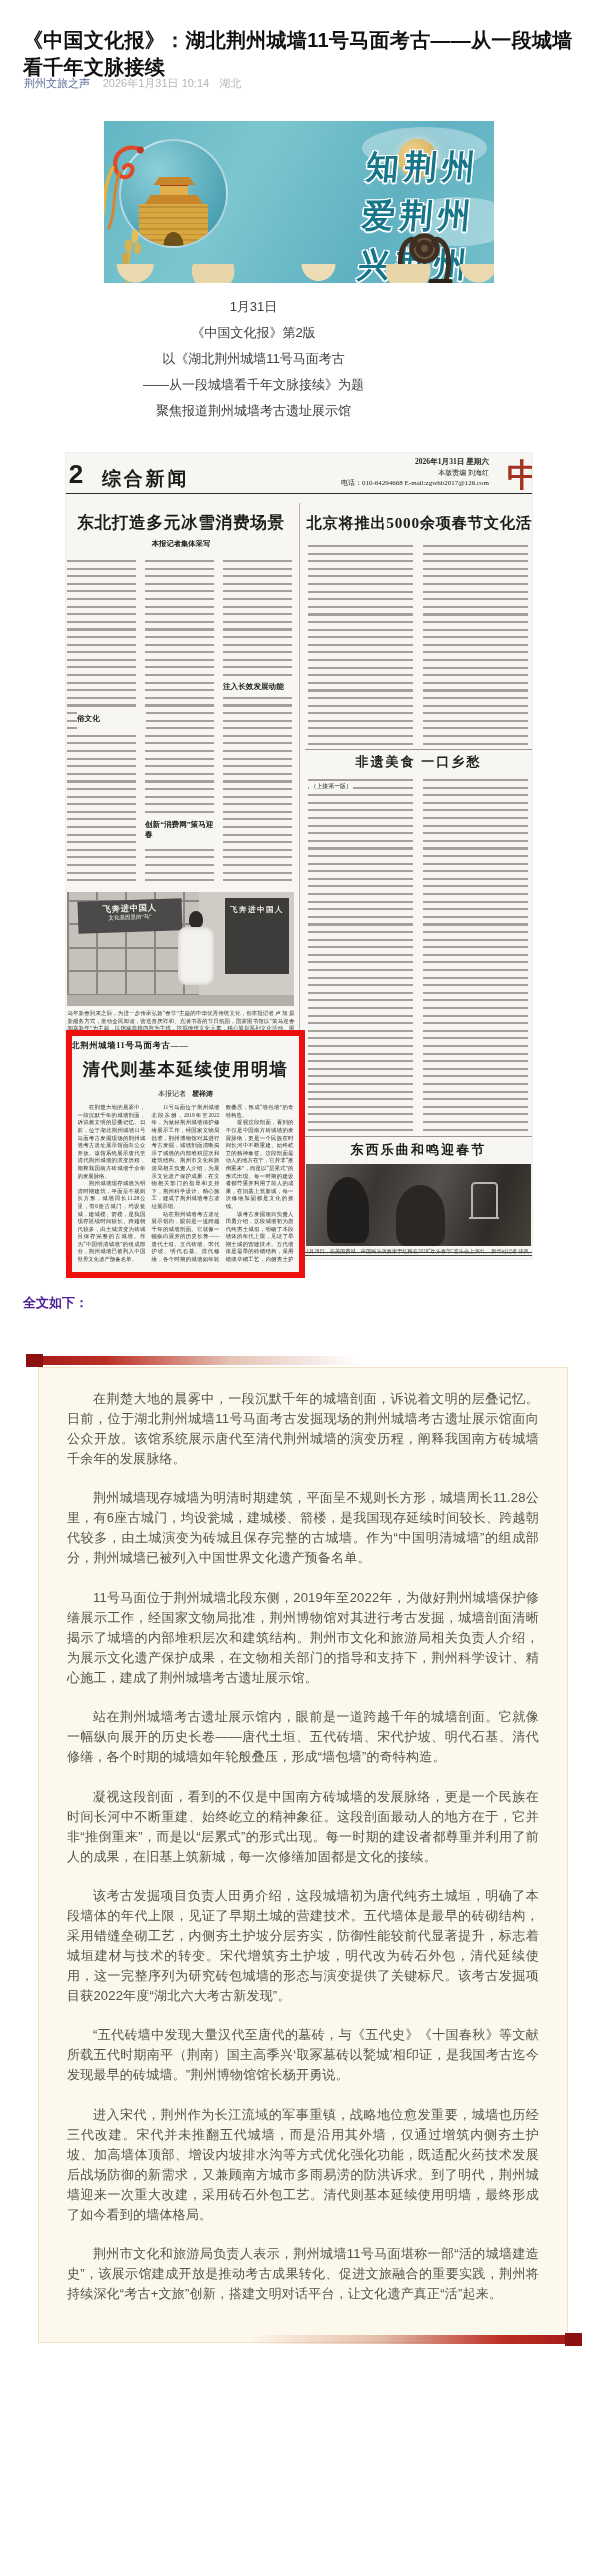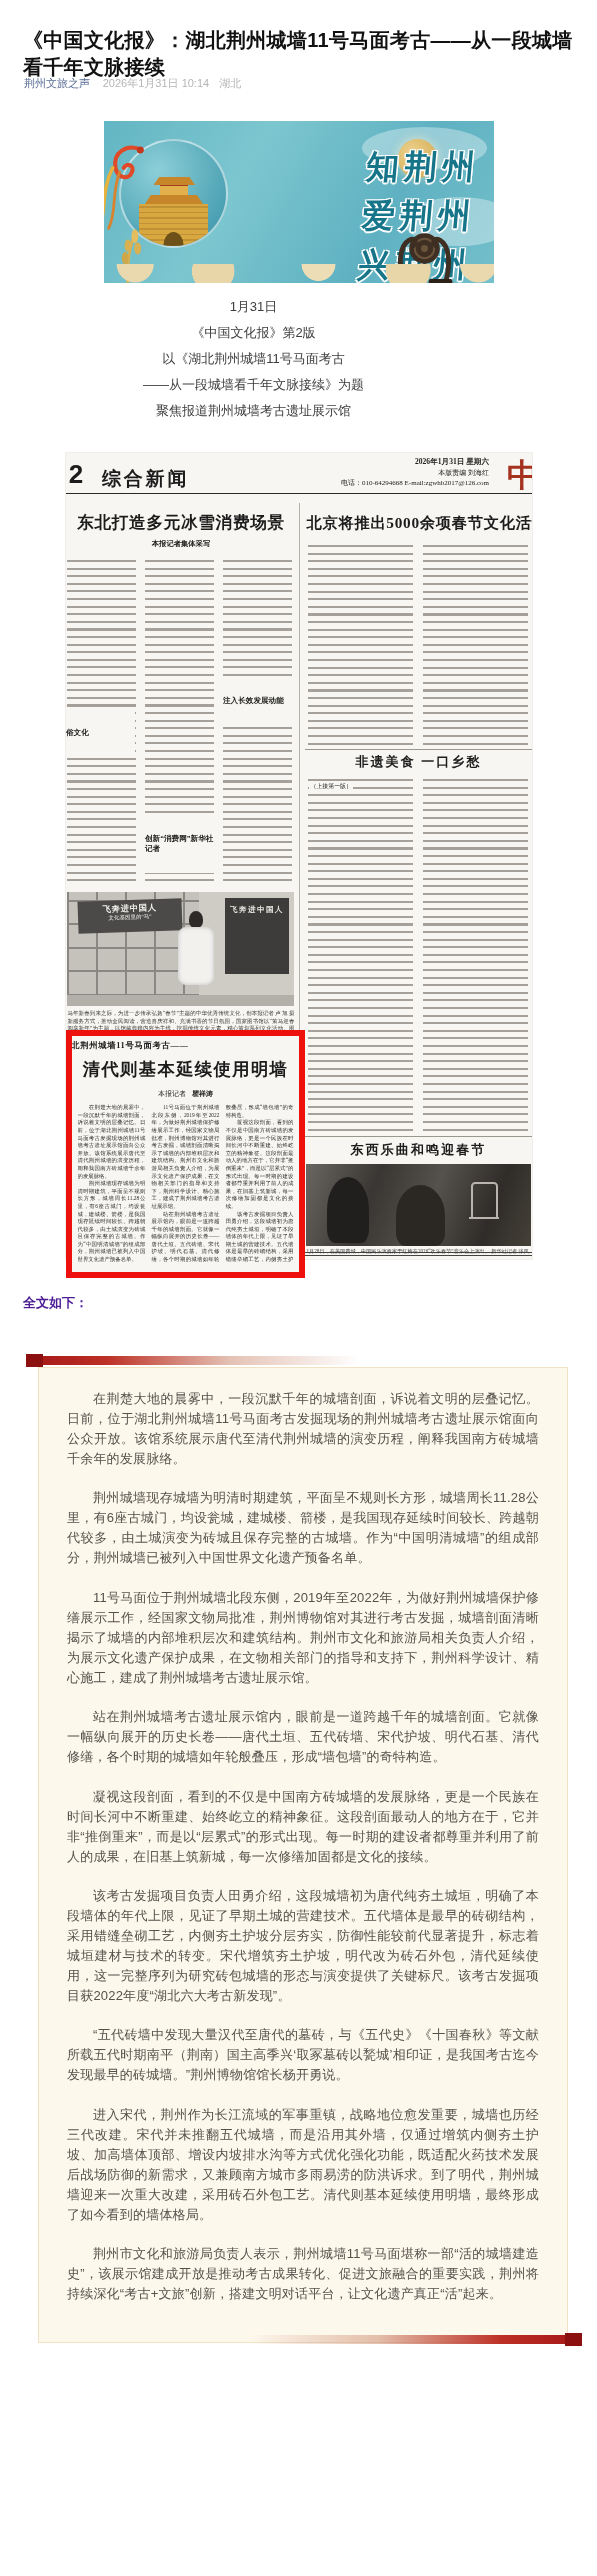--- a/index.html
+++ b/index.html
@@ -52,21 +52,21 @@
   .np-info{position:absolute;right:43px;top:4.2px;text-align:right;font-size:7px;line-height:10.4px;color:#222;}
   .np-info b{font-size:7.6px;margin-top:36px;}
   .np-masthead{position:absolute;right:-7px;top:1.4px;font-size:32px;font-weight:bold;color:#a4321f;font-family:"Liberation Serif",serif;}
   .np-rule{position:absolute;left:0;top:40px;width:466px;height:1.4px;background:#2a2a2a;}
   .np-brule{position:absolute;left:0;top:799px;width:466px;height:2.1px;border-top:0.7px solid #444;border-bottom:0.7px solid #444;}
   .np-div{position:absolute;left:233px;top:50px;width:0.7px;height:747px;background:#b5b2ac;}
   .stripe{position:absolute;background:repeating-linear-gradient(180deg,#918d85 0 2.1px,rgba(0,0,0,0) 2.1px 7.6px);filter:blur(0.2px);opacity:.8;}
   .np-left{position:absolute;left:0;top:49px;width:230px;height:757px;}
   .np-hl1{position:absolute;left:0;top:9.7px;width:230px;text-align:center;font-size:16.6px;font-weight:bold;letter-spacing:0.7px;}
   .np-by1{position:absolute;left:0;top:37px;width:230px;text-align:center;font-size:7.3px;font-weight:bold;font-family:"Liberation Sans",sans-serif;}
-  .np-sub{position:absolute;font-size:7.6px;font-weight:bold;background:#f7f6f2;padding:19px 0;font-family:"Liberation Sans",sans-serif;}
+  .np-sub{position:absolute;font-size:7.6px;font-weight:bold;background:#f7f6f2;padding:5px 0;font-family:"Liberation Sans",sans-serif;}
   .np-photo{position:absolute;left:1.4px;top:390px;width:227px;height:114px;background:#cfccc6;overflow:hidden;}
   .ph-shelf{position:absolute;left:0;top:0;width:132px;height:104px;
      background:repeating-linear-gradient(90deg,#8a8782 0 2.1px,transparent 2.1px 29px),
                 repeating-linear-gradient(0deg,#8a8782 0 2.1px,transparent 2.1px 23.6px),#c5c2bb;}
   .ph-banner{position:absolute;left:11px;top:8.3px;width:104px;height:29px;background:#4b4a48;transform:rotate(-2deg);
              color:#f0efec;text-align:center;padding-top:2.8px;}
   .ph-banner .t1{font-size:8.3px;font-weight:bold;letter-spacing:0.7px;}
   .ph-banner .t2{font-size:5.5px;}
   .ph-screen{position:absolute;right:5.5px;top:5.5px;width:64px;height:69px;background:#3d3c3a;color:#e8e6e2;
              text-align:center;padding-top:7px;font-size:7.6px;font-weight:bold;letter-spacing:1.4px;line-height:10.4px;}
@@ -185,22 +185,22 @@
     <div class="np-rule"></div>
     <div class="np-div"></div>
     <div class="np-brule"></div>
 
     <div class="np-left">
       <div class="np-hl1">东北打造多元冰雪消费场景</div>
       <div class="np-by1">本报记者集体采写</div>
       <div class="stripe" style="left:1.4px;top:58px;width:69px;height:326px;"></div>
       <div class="stripe" style="left:79px;top:58px;width:69px;height:326px;"></div>
       <div class="stripe" style="left:157px;top:58px;width:69px;height:326px;"></div>
-      <div class="np-sub" style="left:0;top:207px;width:69px;">俗文化</div>
-      <div class="np-sub" style="left:79px;top:313px;width:72px;">创新“消费网”新华社记者</div>
+      <div class="np-sub" style="left:11px;top:207px;width:69px;">俗文化</div>
+      <div class="np-sub" style="left:79px;top:313px;width:72px;">创新“消费网”策马迎春</div>
       <div class="np-sub" style="left:157px;top:175px;width:69px;">注入长效发展动能</div>
 
       <div class="np-photo">
         <div class="ph-shelf"></div>
         <div class="ph-banner">
           <div class="t1">飞奔进中国人</div>
           <div class="t2">文化基因里的“马”</div>
         </div>
         <div class="ph-screen">
           <span>飞奔进中国人</span>

